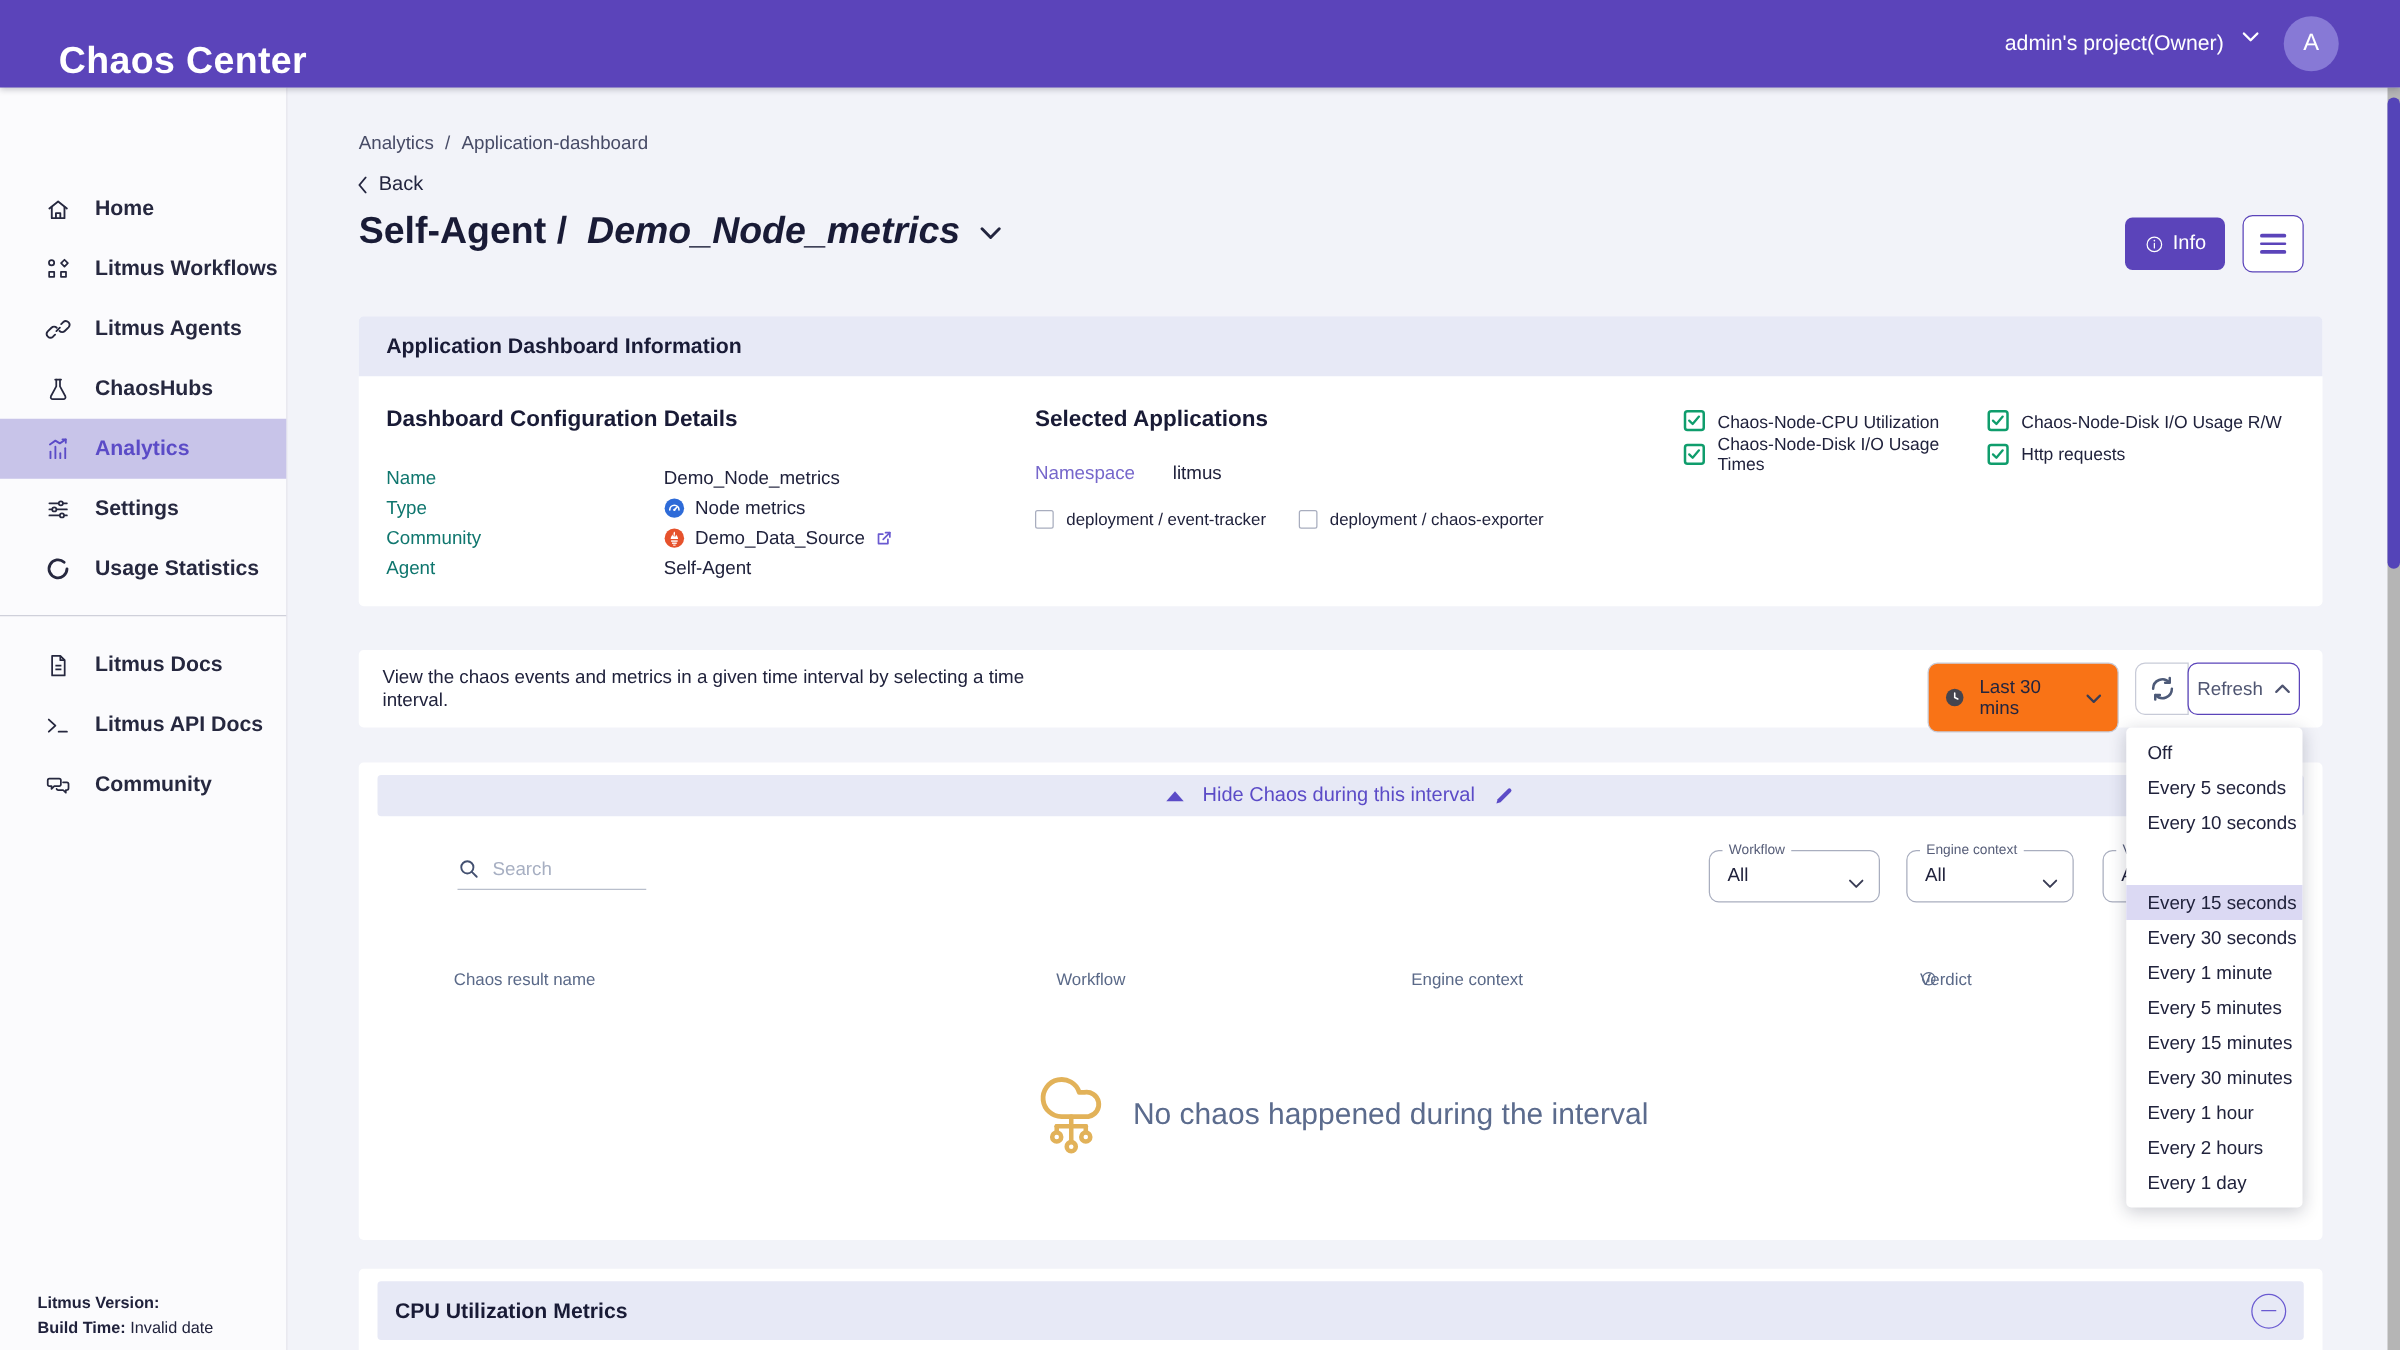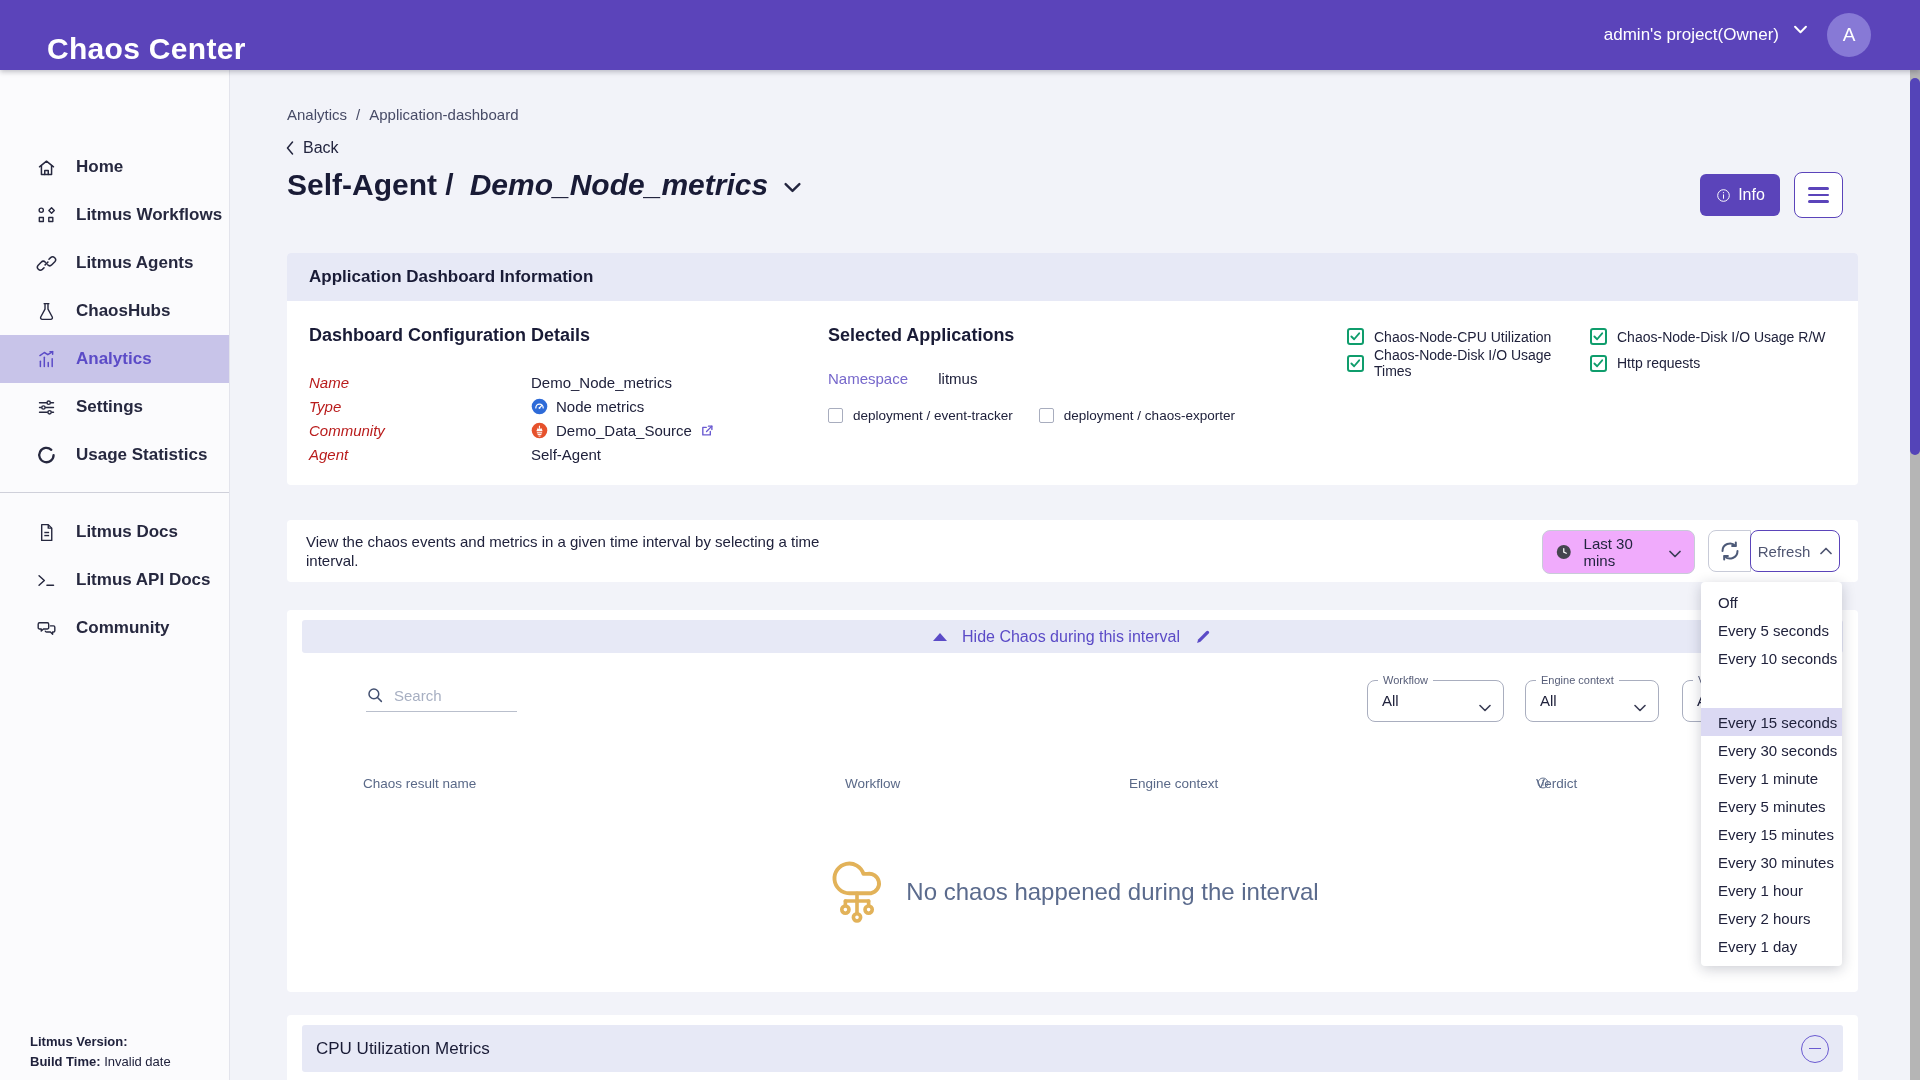--- a/index.html
+++ b/index.html
@@ -52,38 +52,38 @@
 
   
   #dashboard-info { left:57px; top:183px; width:1571px; height:232px; }
   .panel-bar { height:48px; background:#E7E9F6; display:flex; align-items:center; padding-left:22px;
                font-size:17px; font-weight:bold; color:#191B36; border-radius:4px 4px 0 0; }
   .info-body { display:flex; padding:24px 0 0 22px; }
   .col-config, .col-apps { width:519px; }
   .col-metrics { flex:1; }
   .section-title { font-size:18px; font-weight:bold; color:#191B36; margin-bottom:24px; }
   .cfg-row { display:flex; align-items:center; height:24px; font-size:15px; }
-  .cfg-label { width:222px; color:#b91c1c;font-style:italic; }
+  .cfg-label { width:222px; color:#0f766e; }
   .cfg-value { color:#20223C; font-weight:500; display:flex; align-items:center; gap:8px; }
   .ns-row { font-size:15px; margin-bottom:21px; margin-top:3px; }
   .ns-label { color:#7667CB; margin-right:26px; }
   .ns-value { color:#20223C; font-weight:500; }
   .cb-row { display:flex; gap:26px; }
   .cb-item { display:flex; align-items:center; gap:10px; font-size:13.5px; color:#20223C; }
   .checkbox { width:15px; height:15px; border:1.5px solid #A8ADBE; border-radius:2px; background:#fff; cursor:pointer; flex:0 0 15px; }
   .checkbox-checked { width:17px; height:17px; border:2px solid #0F9D6C; border-radius:3px; background:#fff;
                       display:flex; align-items:center; justify-content:center; cursor:pointer; flex:0 0 17px; }
   .metrics-grid { display:grid; grid-template-columns:243px auto; row-gap:2px; margin-top:3px; }
   .metric-item { display:flex; align-items:center; gap:10px; font-size:14px; color:#20223C; }
 
   
   #interval-bar { left:57px; top:450px; width:1571px; height:62px; }
   .interval-text { position:absolute; left:19px; top:12px; font-size:15px; color:#20223C; line-height:19px; }
-  .time-select { position:absolute; left:1255px; top:10px; width:153px; height:44px; border:1px solid #C8CBD8;
-                 border-radius:8px; background:#f0abfc; display:flex; align-items:center; gap:12px;
+  .time-select { position:absolute; left:1255px; top:10px; width:153px; height:56px; border:1px solid #C8CBD8;
+                 border-radius:8px; background:#f97316; display:flex; align-items:center; gap:12px;
                  padding:0 13px; font-size:15px; color:#23253F; cursor:pointer; }
   .time-select .chev { margin-left:auto; color:#3A3D55; }
   .sync-btn { position:absolute; left:1421px; top:10px; width:43px; height:42px; border:1px solid #C8CBD8;
               border-radius:8px 0 0 8px; background:#fff; display:flex; align-items:center; justify-content:center; cursor:pointer; }
   .refresh-btn { position:absolute; left:1463px; top:10px; width:90px; height:42px; border:1.5px solid #5B44BA;
                  border-radius:8px; background:#fff; display:flex; align-items:center; justify-content:center;
                  gap:10px; font-size:15px; color:#4F5571; cursor:pointer; }
 
   
   .refresh-menu { position:absolute; left:1471px; top:512px; width:141px; background:#fff; border-radius:4px;
@@ -114,21 +114,21 @@
   .table-head span { position:absolute; white-space:nowrap; }
   .th1 { left:76px; } .th2 { left:558px; } .th3 { left:842px; }
   .th4 { left:1249px; display:flex; align-items:center; gap:6px; }
   .empty-state { position:absolute; top:243px; left:0; width:100%; display:flex; align-items:center;
                  justify-content:center; gap:18px; }
   .empty-text { font-size:24px; color:#5B6B8D; }
 
   
   #cpu-panel { left:57px; top:945px; width:1571px; height:200px; padding:10px 15px 15px 15px; }
   .cpu-bar { height:47px; background:#E7E9F6; border-radius:3px; display:flex; align-items:center; padding:0 14px; }
-  .cpu-title { font-size:17px; font-weight:normal; color:#191B36; }
+  .cpu-title { font-size:17px; font-weight:bold; color:#191B36; }
   .collapse-btn { margin-left:auto; width:28px; height:28px; border:1.5px solid #6A5AD1; border-radius:50%;
                   display:flex; align-items:center; justify-content:center; cursor:pointer; }
   .collapse-btn i { display:block; width:12px; height:0; border-top:1.5px solid #6A5AD1; }
 
   
   .scrollbar { position:absolute; right:0; top:70px; width:10px; height:1010px; background:#B5B5B5; z-index:90; }
   .scroll-thumb { position:absolute; top:8px; left:0; width:10px; height:377px; background:#5444B8; border-radius:5px; cursor:pointer; }
 </style>
 </head>
 <body>

